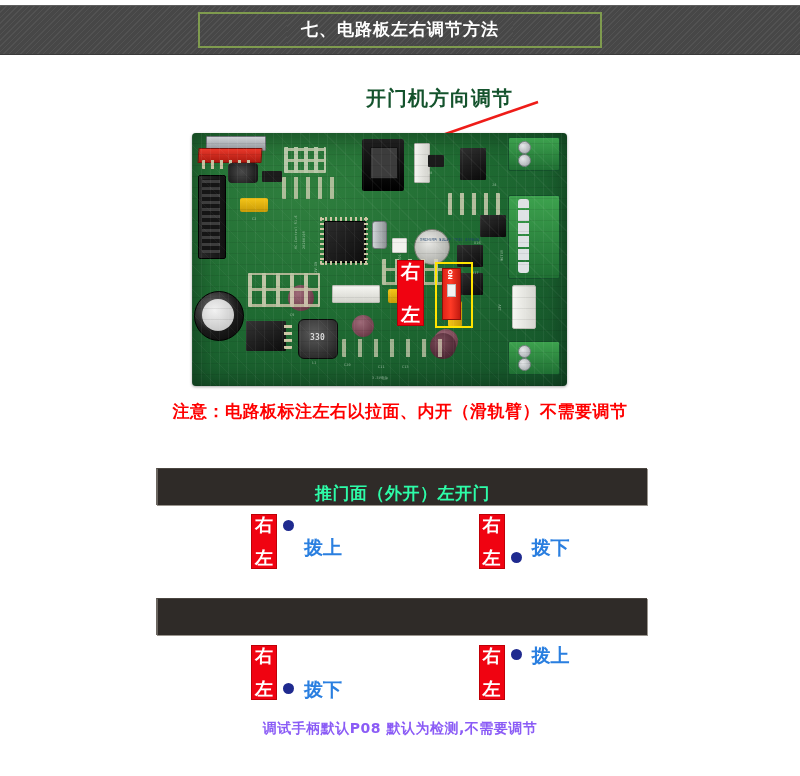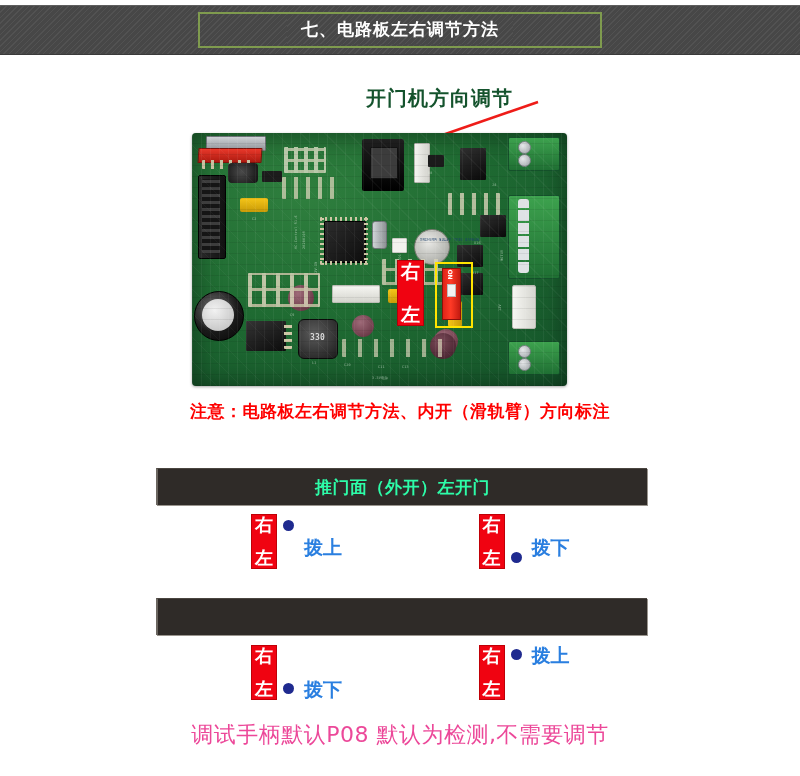--- a/index.html
+++ b/index.html
@@ -103,21 +103,21 @@
     color:#fe0000;font-size:17px;font-weight:bold;letter-spacing:.5px;
   }
 
   
   .banner{
     position:absolute;left:156px;width:489px;height:36px;
     background:#2f2b28;
     border-left:2px solid #6b6660;
     border-top:1px solid #4a4540;
     box-shadow:1px 1px 0 #9a958e;
-    display:flex;align-items:center;
+    display:flex;align-items:flex-end;
   }
   .banner-cell{
     flex:1;text-align:center;color:#2dfca8;
     font-size:17px;font-weight:bold;letter-spacing:.5px;white-space:nowrap;
   }
   .banner-cell .hi{color:#fe1400;}
 
   
   .sw-row{position:absolute;left:156px;width:489px;height:72px;display:flex;}
   .sw-cell{flex:1;position:relative;}
@@ -134,21 +134,21 @@
   }
   .sw-text{
     position:absolute;color:#2a7fe0;font-size:19px;font-weight:bold;
     white-space:nowrap;
     font-family:Liberation Mono, monospace;
   }
 
   
   #footer-note{
     position:absolute;left:0;top:720px;width:800px;text-align:center;
-    color:#ec4899;font-size:22px;font-weight:normal;letter-spacing:.5px;
+    color:#8b5cf6;font-size:14px;font-weight:bold;letter-spacing:.5px;
   }
 </style>
 </head>
 <body>
 
 <div id="header-bar">
   <div id="header-frame">
     <div id="header-title">七、电路板左右调节方法</div>
   </div>
 </div>
@@ -274,21 +274,21 @@
   <div id="board-lr-label">
     <span>右</span>
     <span>左</span>
   </div>
   <div id="dip-yellow-box"></div>
   <div id="dip-red"></div>
   <div id="dip-on">ON</div>
   <div id="dip-lever"></div>
 </div>
 
-<div id="pcb-note">注意：电路板左右调节方法、内开（滑轨臂）方向标注</div>
+<div id="pcb-note">注意：电路板标注左右以拉面、内开（滑轨臂）不需要调节</div>
 
 <div class="banner" style="top:468px;">
   <div class="banner-cell">
     <span>推门面（外开）</span><span class="hi"></span><span>左开门</span>
   </div>
 </div>
 
 <div class="sw-row" style="top:512px;">
   <div class="sw-cell">
     <div class="sw-label" style="left:95px;top:2px;">

